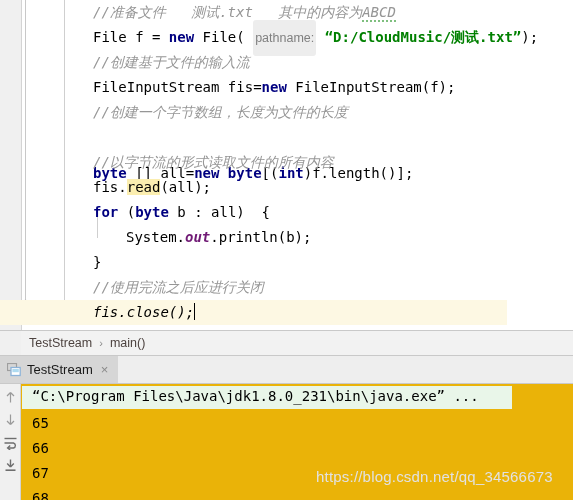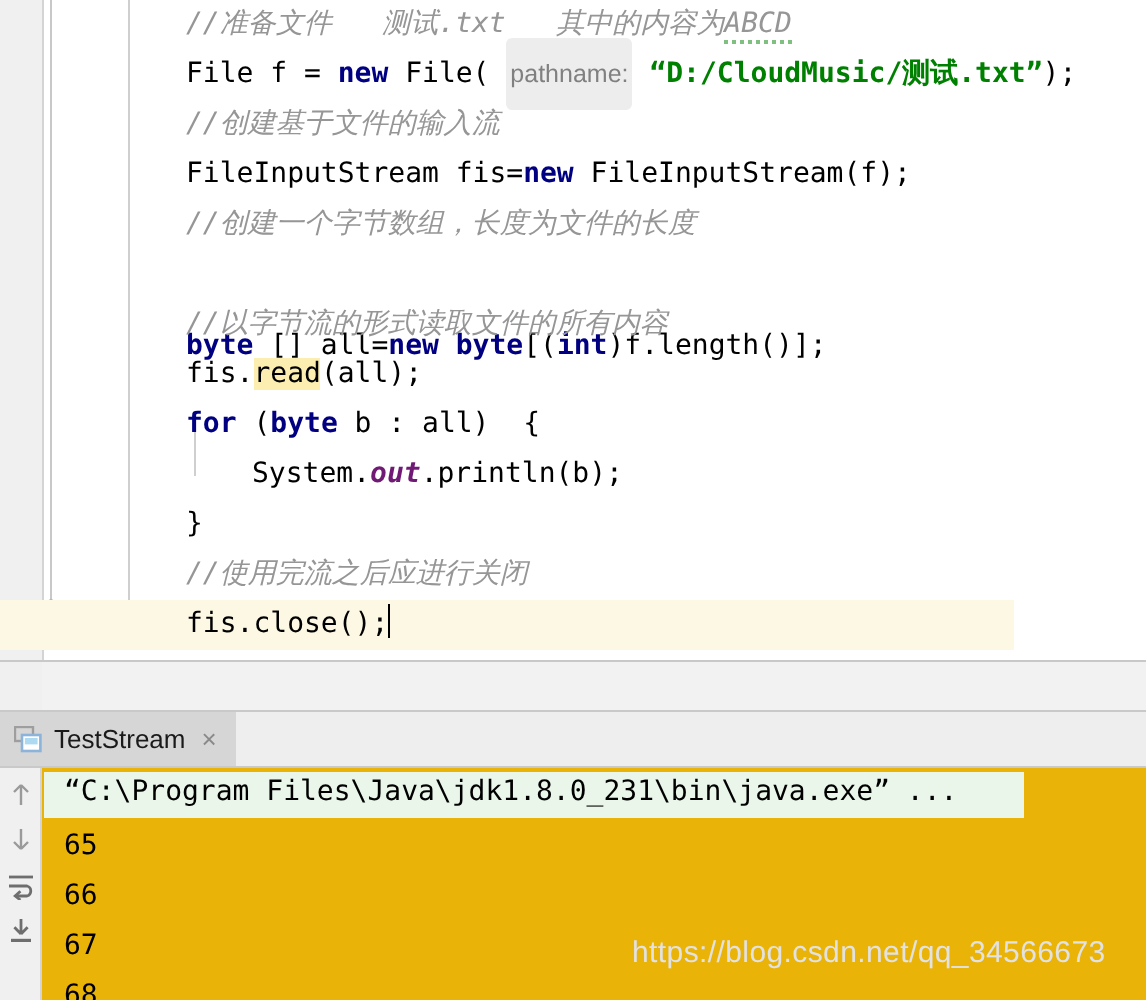--- a/index.html
+++ b/index.html
@@ -264,27 +264,28 @@
         <div class="code-line" style="top: 50px;"><span class="txt" style="left: 93px;"><span class="cmt">//创建基于文件的输入流</span></span></div>
         <div class="code-line" style="top: 75px;"><span class="txt" style="left: 93px;"><span>FileInputStream fis=</span><span class="kw">new</span><span> FileInputStream(f);</span></span></div>
         <div class="code-line" style="top: 100px;"><span class="txt" style="left: 93px;"><span class="cmt">//创建一个字节数组，长度为文件的长度</span></span></div>
         <div class="code-line" style="top: 125px;"><span class="txt" style="left: 93px; margin-top: 36px;"><span class="kw">byte</span><span> [] all=</span><span class="kw">new byte</span><span>[(</span><span class="kw">int</span><span>)f.length()];</span></span></div>
         <div class="code-line" style="top: 150px;"><span class="txt" style="left: 93px;"><span class="cmt">//以字节流的形式读取文件的所有内容</span></span></div>
         <div class="code-line" style="top: 175px;"><span class="txt" style="left: 93px;"><span>fis.</span><span class="hl-ident">read</span><span>(all);</span></span></div>
         <div class="code-line" style="top: 200px;"><span class="txt" style="left: 93px;"><span class="kw">for</span><span> (</span><span class="kw">byte</span><span> b : all)  {</span></span></div>
         <div class="code-line" style="top: 225px;"><span class="txt" style="left: 126px;"><span>System.</span><span class="stat">out</span><span>.println(b);</span></span></div>
         <div class="code-line" style="top: 250px;"><span class="txt" style="left: 93px;"><span>}</span></span></div>
         <div class="code-line" style="top: 275px;"><span class="txt" style="left: 93px;"><span class="cmt">//使用完流之后应进行关闭</span></span></div>
-        <div class="code-line caret-line" style="top: 300px;"><span class="txt" style="left: 93px;"><span>fis.close();</span><span class="caret"></span></span></div>
+        <div class="code-line caret-line" style="top: 300px; font-style: italic;"><span class="txt" style="left: 93px;"><span>fis.close();</span><span class="caret"></span></span></div>
         <div class="code-line" style="top: 325px;"><span class="txt" style="left: 64px;"><span>}</span></span></div>
       </div>
   </div>
 
   <div id="breadcrumb-bar">
     <div class="gutter-pad"></div>
+    <div class="crumb-wrap" id="crumb-wrap"><span class="crumb">TestStream</span><span class="crumb-sep">›</span><span class="crumb">main()</span></div>
   </div>
 
   <div id="run-window">
 
     <div id="run-tabs">
       <div class="run-tab">
         <span class="console-icon">
           <svg class="console-icon" viewBox="0 0 14 14">
             <rect x="0.5" y="0.5" width="9" height="7" fill="none" stroke="#9e9e9e" stroke-width="1.2"></rect>
             <rect x="4" y="4.5" width="9.2" height="8" fill="#ffffff" stroke="#8cb3d9" stroke-width="1.3"></rect>

